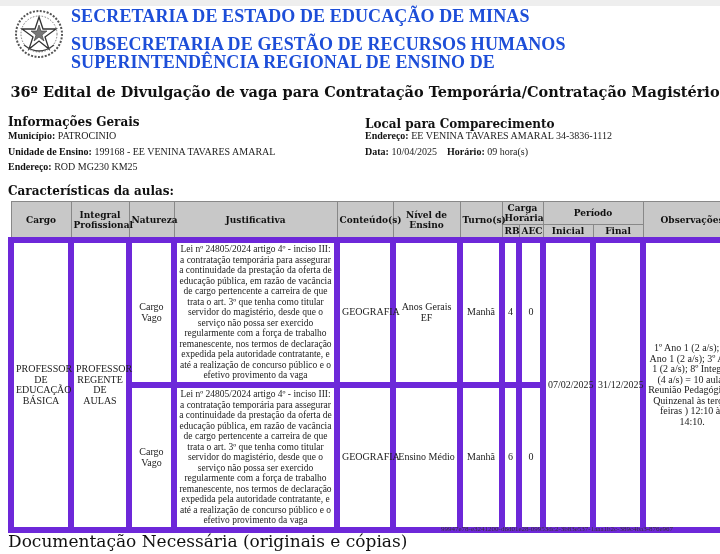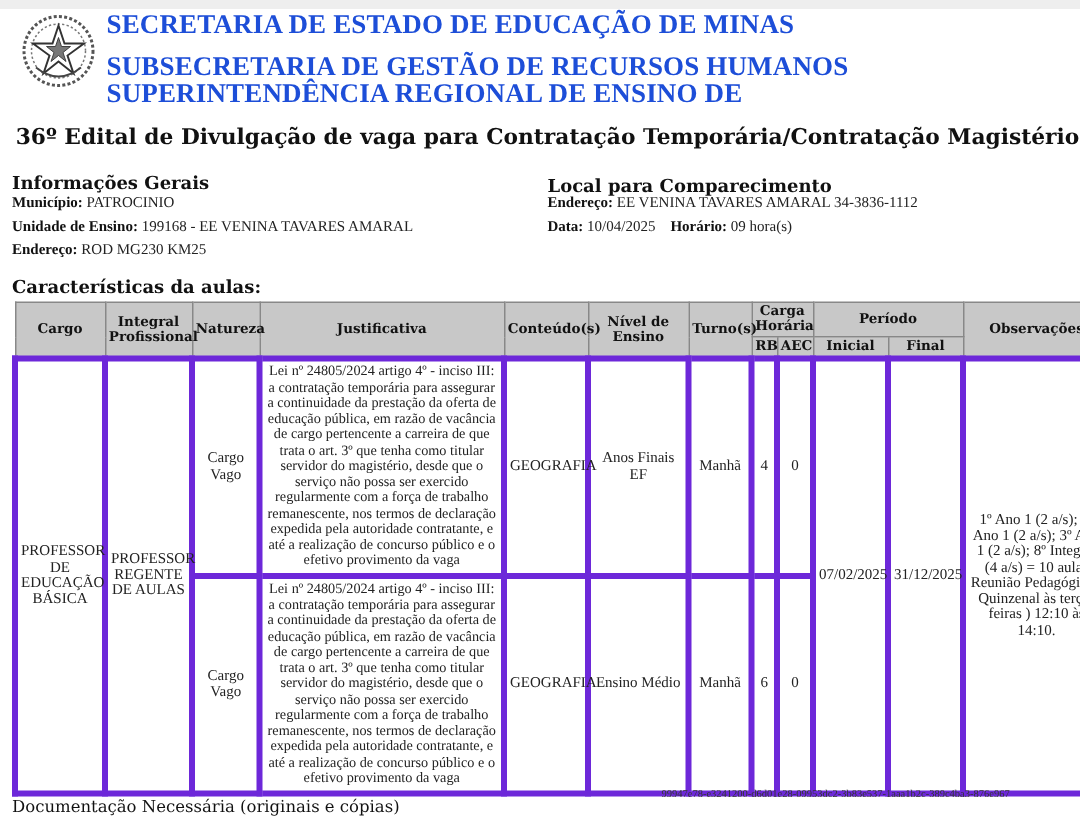--- a/index.html
+++ b/index.html
@@ -7,24 +7,24 @@
   .topbar { position:absolute; left:0; top:0; width:720px; height:6px; background:#eeeeee; }
   .logo { position:absolute; left:14px; top:9px; width:50px; height:50px; }
   .hdr { position:absolute; left:71px; font-family:"Liberation Serif", serif; font-weight:bold; font-size:18px; line-height:10px; color:#1d4ed8; letter-spacing:0.1px; }
   .title { position:absolute; left:0; width:730px; top:83px; text-align:center; font-family:"DejaVu Serif", serif; font-weight:bold; font-size:14.5px; color:#111; }
   .sec-title { position:absolute; font-family:"DejaVu Serif", serif; font-weight:bold; font-size:12px; color:#111; }
   .sec-title.small { font-size:12px; }
   .info-line { position:absolute; font-family:"Liberation Serif", serif; font-size:10px; color:#222; white-space:nowrap; }
   .info-line b { font-weight:bold; color:#111; }
   table.vaga { position:absolute; left:8px; top:201px; border-collapse:collapse; width:730px; table-layout:fixed; font-family:"Liberation Serif", serif; font-size:10px; color:#222; }
   table.vaga th { background:#c8c8c8; font-family:"DejaVu Serif", serif; font-weight:bold; font-size:9px; line-height:10px; border:1px solid #888; padding:1px 2px; color:#111; }
-  table.vaga td { border:4px solid #6d28d9; text-align:center; vertical-align:middle; padding:1px 2px; line-height:10.5px; }
+  table.vaga td { border:6px solid #6d28d9; text-align:center; vertical-align:middle; padding:1px 2px; line-height:10.5px; }
   td.just { font-size:9.5px; line-height:10.5px; }
   .hash { position:absolute; left:441px; top:525px; font-family:"Liberation Serif", serif; font-size:7px; color:#333; white-space:nowrap; }
-  .doc-title { position:absolute; left:8px; top:531px; font-family:"DejaVu Serif", serif; font-size:11px; color:#111; }
+  .doc-title { position:absolute; left:8px; top:531px; font-family:"DejaVu Serif", serif; font-size:17px; color:#111; }
 </style>
 </head>
 <body>
 
 <div class="topbar"></div>
 
 <svg class="logo" viewBox="0 0 50 50">
   <circle cx="25" cy="25" r="23" fill="none" stroke="#555" stroke-width="2" stroke-dasharray="2 1.5"></circle>
   <circle cx="25" cy="25" r="18" fill="none" stroke="#777" stroke-width="1" stroke-dasharray="1.5 1.5"></circle>
   <polygon points="25,8 29,20 42,20 31,28 35,40 25,32 15,40 19,28 8,20 21,20" fill="none" stroke="#333" stroke-width="1.3"></polygon>
@@ -89,21 +89,21 @@
       <th>Final</th>
     </tr>
   </thead>
   <tbody>
     <tr style="height:145px;">
       <td rowspan="2">PROFESSOR DE EDUCAÇÃO BÁSICA</td>
       <td rowspan="2">PROFESSOR REGENTE DE AULAS</td>
       <td>Cargo Vago</td>
       <td class="just">Lei nº 24805/2024 artigo 4º - inciso III: a contratação temporária para assegurar a continuidade da prestação da oferta de educação pública, em razão de vacância de cargo pertencente a carreira de que trata o art. 3º que tenha como titular servidor do magistério, desde que o serviço não possa ser exercido regularmente com a força de trabalho remanescente, nos termos de declaração expedida pela autoridade contratante, e até a realização de concurso público e o efetivo provimento da vaga</td>
       <td>GEOGRAFIA</td>
-      <td>Anos Finais EF</td>
+      <td>Anos Gerais EF</td>
       <td>Manhã</td>
       <td>4</td>
       <td>0</td>
       <td rowspan="2">07/02/2025</td>
       <td rowspan="2">31/12/2025</td>
       <td rowspan="2">1º Ano 1 (2 a/s); 2º Ano 1 (2 a/s); 3º Ano 1 (2 a/s); 8º Integral (4 a/s) = 10 aulas Reunião Pedagógica ( Quinzenal às terças feiras ) 12:10 às 14:10.</td>
     </tr>
     <tr style="height:145px;">
       <td>Cargo Vago</td>
       <td class="just">Lei nº 24805/2024 artigo 4º - inciso III: a contratação temporária para assegurar a continuidade da prestação da oferta de educação pública, em razão de vacância de cargo pertencente a carreira de que trata o art. 3º que tenha como titular servidor do magistério, desde que o serviço não possa ser exercido regularmente com a força de trabalho remanescente, nos termos de declaração expedida pela autoridade contratante, e até a realização de concurso público e o efetivo provimento da vaga</td>

